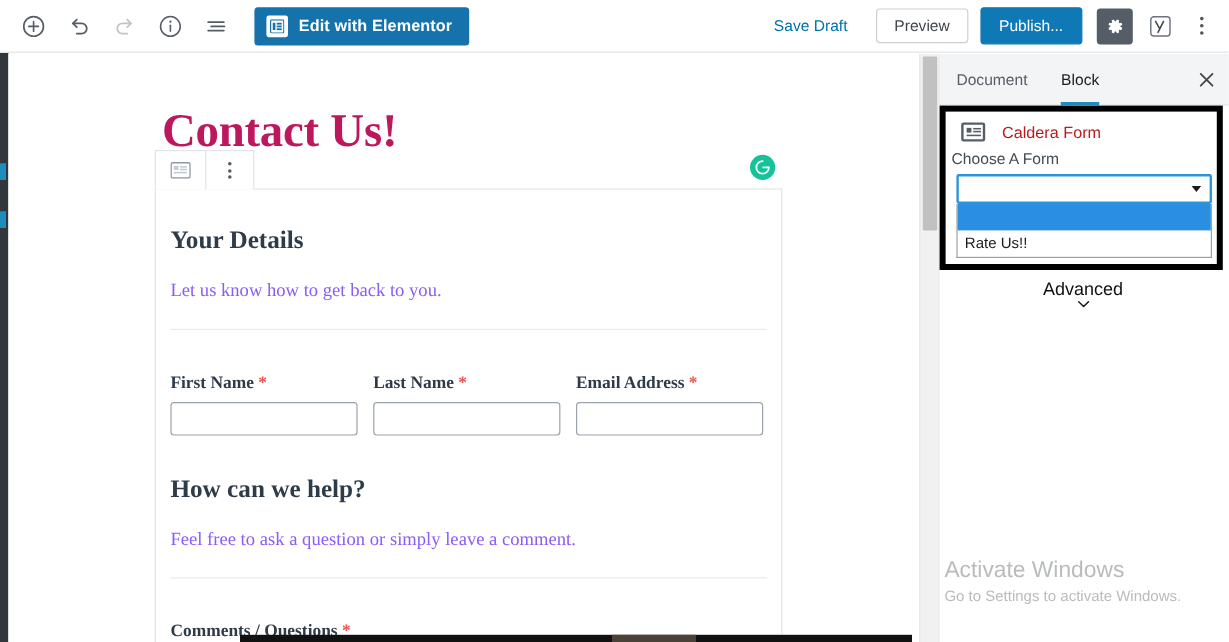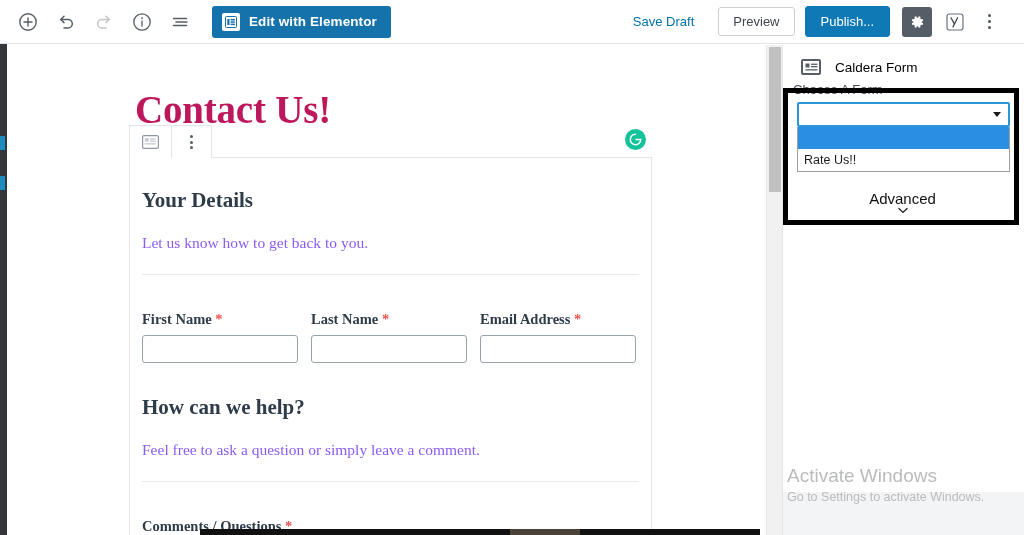--- a/index.html
+++ b/index.html
@@ -38,21 +38,21 @@
     background:#1572ab; color:#fff; border-radius:3px;
     font-size:13.5px; font-weight:600; letter-spacing:.1px; cursor:pointer;
   }
   .elem-ico {
     width:18px; height:18px; background:#fff; border-radius:2px;
     display:flex; align-items:center; justify-content:center;
   }
   .elem-ico svg { display:block; }
 
   .tb-right {
-    margin-left:auto; display:flex; align-items:center; gap:0; padding-right:20px;
+    margin-left:auto; display:flex; align-items:center; gap:0; padding-right:8px;
   }
   .save-draft {
     color:#0073aa; font-size:13px; padding:6px 12px; cursor:pointer; white-space:nowrap;
   }
   .preview-btn {
     font-size:13px; color:#40464d; background:#fff;
     border:1px solid #ccd0d4; border-radius:3px;
     padding:6px 14px; margin-left:12px; cursor:pointer; white-space:nowrap;
   }
   .publish-btn {
@@ -175,21 +175,21 @@
   .sb-body { background:#fff; height:447px; position:relative; }
 
   .blk-head {
     display:flex; align-items:center; gap:14px;
     padding:14px 0 0 18px;
   }
   .blk-ico {
     width:20px; height:16px; border:2px solid #555d66; border-radius:2px;
     display:flex; align-items:center; justify-content:center; flex:none;
   }
-  .blk-name { font-size:13.5px; color:#000000; }
+  .blk-name { font-size:13.5px; color:#b91c1c; }
 
   .choose-label {
     font-size:13px; color:#444b52; padding:7px 0 5px 10px;
   }
 
   .select-wrap { position:relative; margin:0 14px; }
   .select-box {
     height:25px; border:2px solid #2b95d6; border-radius:2px; background:#fff;
     display:flex; align-items:center; justify-content:flex-end;
     padding-right:7px; cursor:pointer;
@@ -409,20 +409,29 @@
 
       </div>
     </div>
   </div>
 
   <div class="canvas-scroll">
     <div class="canvas-thumb"></div>
   </div>
 
   <div class="sidebar">
+    <div class="sb-tabs">
+      <div class="sb-tab">Document</div>
+      <div class="sb-tab active">Block</div>
+      <div class="sb-close">
+        <svg width="15" height="15" viewBox="0 0 15 15">
+          <path d="M2.6 2.6l9.8 9.8M12.4 2.6l-9.8 9.8" stroke="currentColor" stroke-width="1.5" stroke-linecap="round"></path>
+        </svg>
+      </div>
+    </div>
 
     <div class="sb-body">
 
       <div class="blk-head">
         <span class="blk-ico">
           <svg width="13" height="9" viewBox="0 0 13 9">
             <rect x="0.5" y="0.5" width="4" height="4" fill="#555d66"></rect>
             <rect x="6" y="0.6" width="6.5" height="1.3" fill="#555d66"></rect>
             <rect x="6" y="3" width="6.5" height="1.3" fill="#555d66"></rect>
             <rect x="0.5" y="6.2" width="12" height="1.3" fill="#555d66"></rect>

